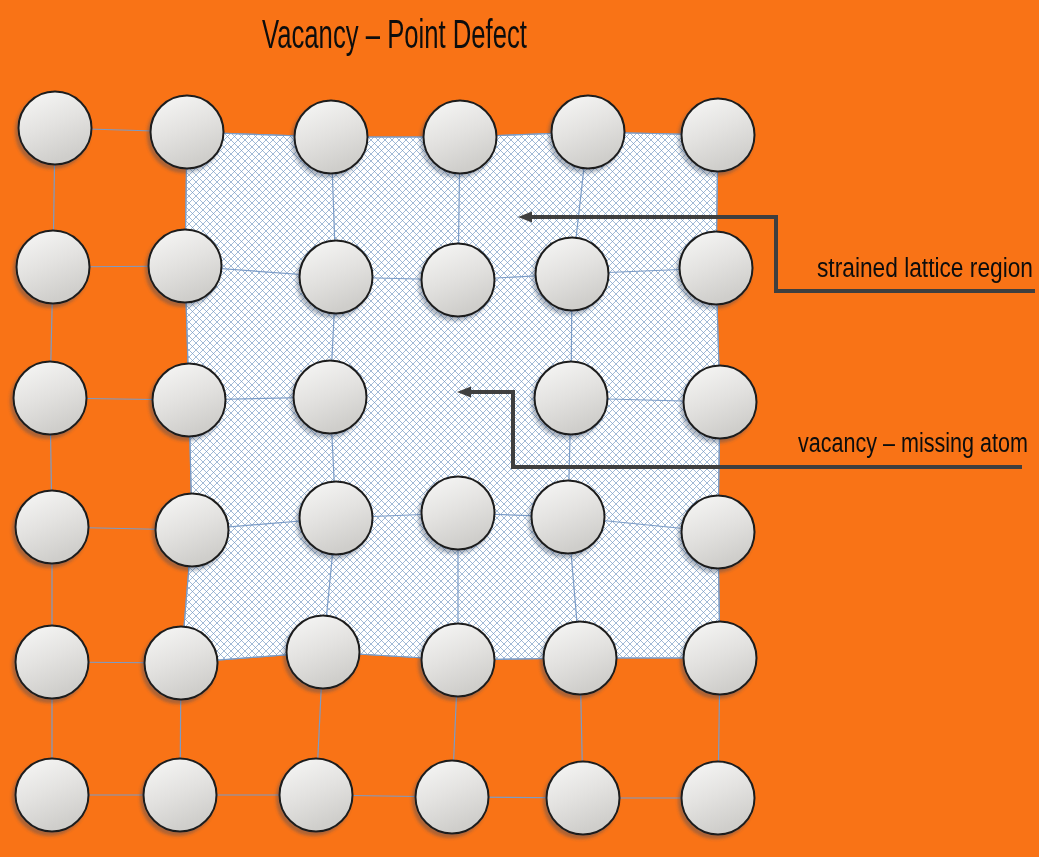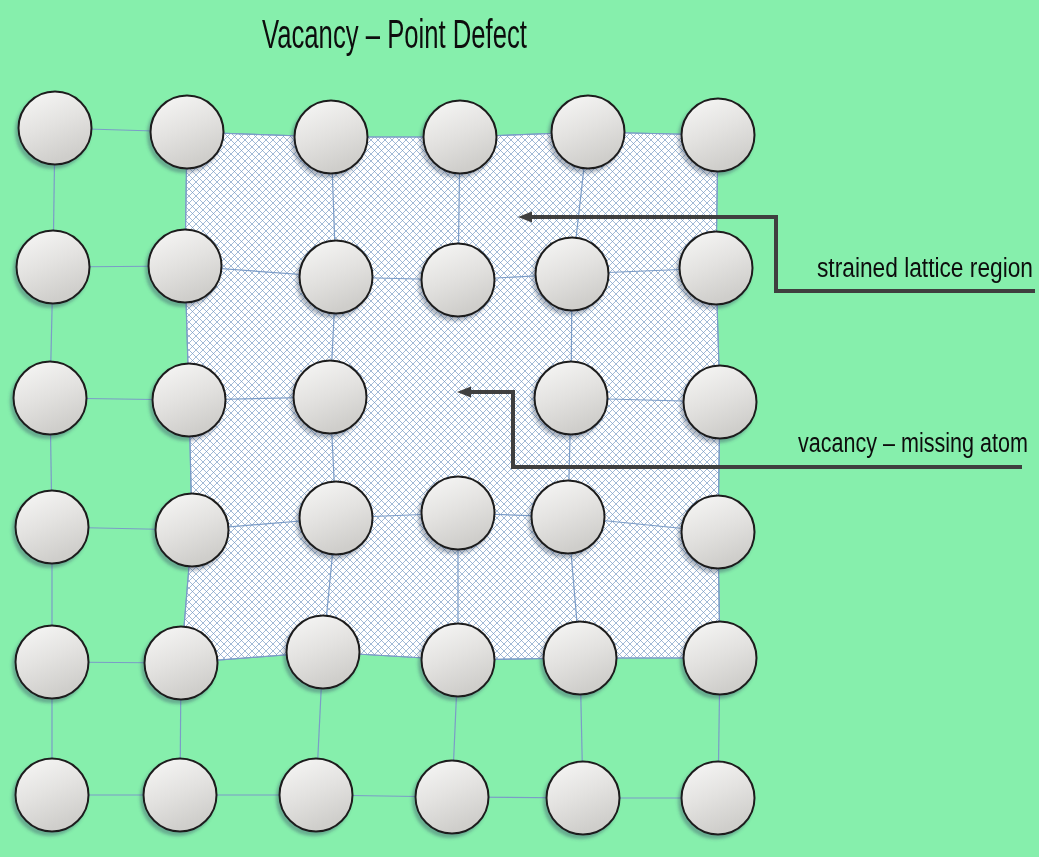--- a/index.html
+++ b/index.html
@@ -1,20 +1,20 @@
 <!DOCTYPE html>
 <html><head>
 <meta charset="utf-8">
 <style>
   html, body { margin: 0; padding: 0; background: #ffffff; }
   .stage {
     position: relative;
     width: 1039px;
     height: 857px;
-    background: #86efac;
+    background: #f97316;
     font-family: "Liberation Sans", sans-serif;
   }
   svg { display: block; }
   .title-text {
     font-family: "Liberation Sans", sans-serif;
     font-size: 40px;
     fill: #0d0d0d;
   }
   .annot-text {
     font-family: "Liberation Sans", sans-serif;

